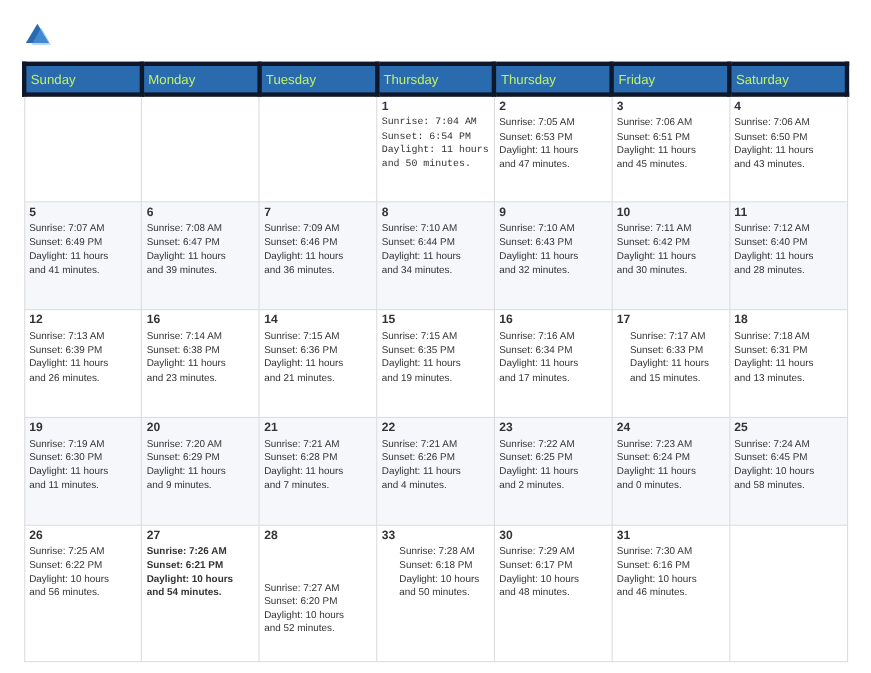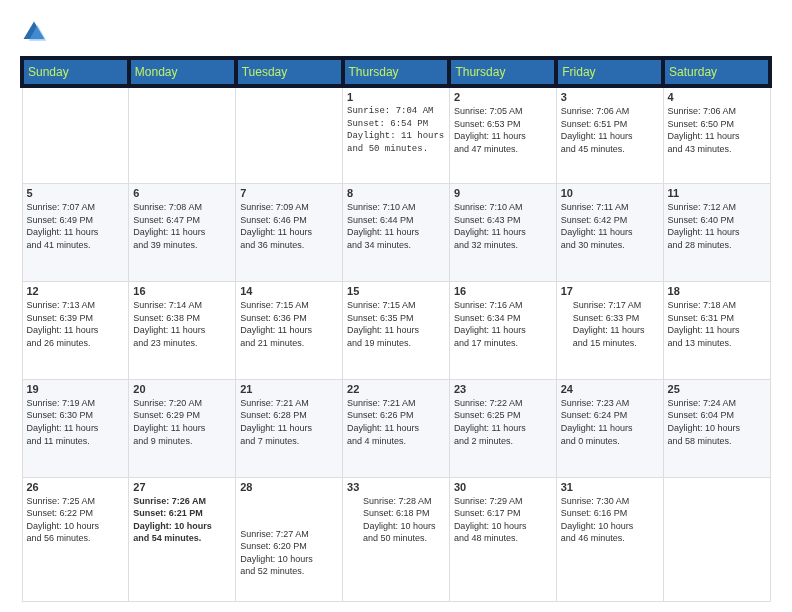--- a/index.html
+++ b/index.html
@@ -308,21 +308,21 @@
           <td>
             <span class="day-num">24</span>
             <div class="day-info" style="white-space: pre-line;">Sunrise: 7:23 AM
 Sunset: 6:24 PM
 Daylight: 11 hours
 and 0 minutes.</div>
           </td>
           <td>
             <span class="day-num">25</span>
             <div class="day-info" style="white-space: pre-line;">Sunrise: 7:24 AM
-Sunset: 6:04 PM
+Sunset: 6:45 PM
 Daylight: 10 hours
 and 58 minutes.</div>
           </td>
         </tr>
         <tr>
           <td>
             <span class="day-num">26</span>
             <div class="day-info" style="white-space: pre-line;">Sunrise: 7:25 AM
 Sunset: 6:22 PM
 Daylight: 10 hours

